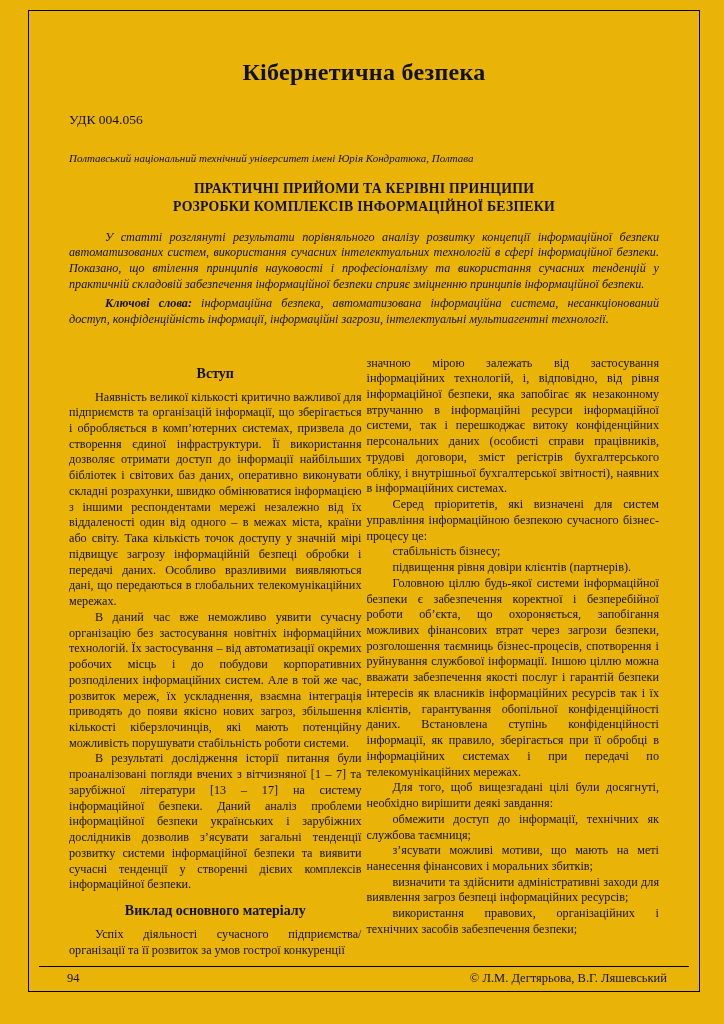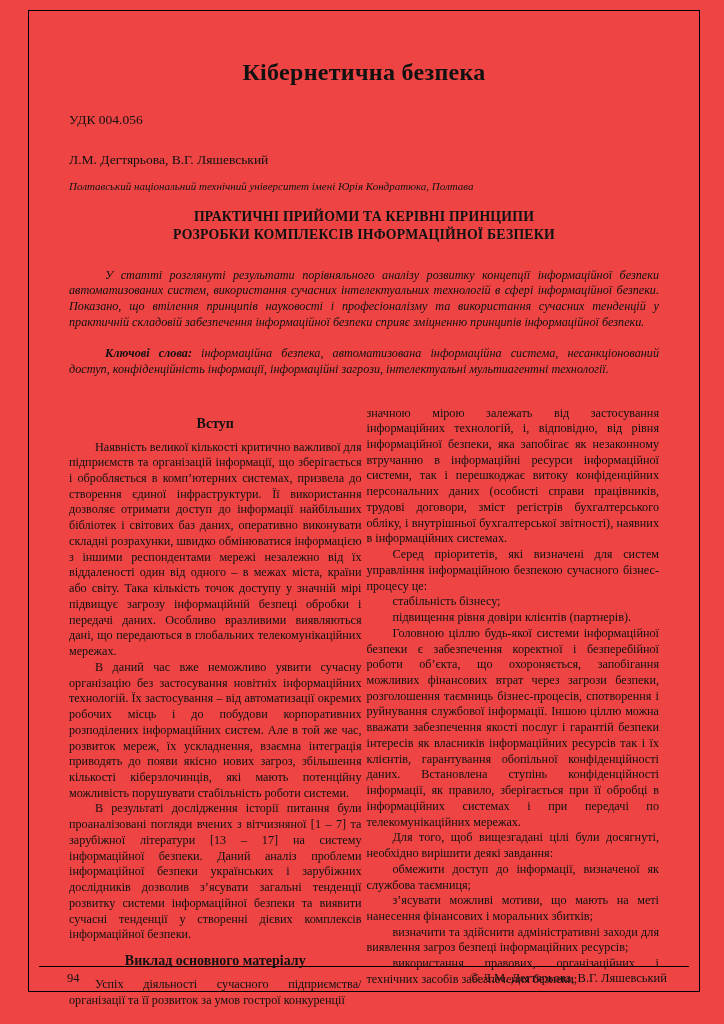--- a/index.html
+++ b/index.html
@@ -8,21 +8,21 @@
     background: #ffffff;
     width: 724px;
     height: 1024px;
     font-family: "Liberation Serif", "DejaVu Serif", serif;
     color: #111;
   }
   .page {
     position: relative;
     width: 724px;
     height: 1024px;
-    background: #ef4444;
+    background: #eab308;
     overflow: hidden;
   }
   .frame {
     position: absolute;
     left: 28px;
     top: 10px;
     width: 672px;
     height: 982px;
     border: 1px solid #000;
     box-sizing: border-box;
@@ -46,30 +46,30 @@
   .affiliation {
     font-size: 11px;
     font-style: italic;
     margin-bottom: 16px;
   }
   .article-title {
     font-size: 13.8px;
     font-weight: bold;
     text-align: center;
     line-height: 1.3;
-    margin: 6px 0 24px 0;
+    margin: 6px 0 14px 0;
     letter-spacing: 0.2px;
   }
   .abstract {
     font-size: 12.2px;
     font-style: italic;
     text-align: justify;
     text-indent: 36px;
     line-height: 1.28;
-    margin: 0 0 16px 0;
+    margin: 0 0 4px 0;
   }
   .keywords {
     font-size: 12.2px;
     font-style: italic;
     text-align: justify;
     text-indent: 36px;
     line-height: 1.28;
     margin: 0 0 28px 0;
   }
   .keywords .kw-label {
@@ -115,21 +115,20 @@
 </head>
 <body>
 
 <div class="page">
   <div class="frame">
 
     <h1 class="section-title">Кібернетична безпека</h1>
 
     <div class="udc">УДК 004.056</div>
 
-    <div class="authors">Л.М. Дегтярьова, В.Г. Ляшевський</div>
 
     <div class="affiliation">Полтавський національний технічний університет імені Юрія Кондратюка, Полтава</div>
 
     <div class="article-title">
       <div>ПРАКТИЧНІ ПРИЙОМИ ТА КЕРІВНІ ПРИНЦИПИ</div>
       <div>РОЗРОБКИ КОМПЛЕКСІВ ІНФОРМАЦІЙНОЇ БЕЗПЕКИ</div>
     </div>
 
     <p class="abstract">У статті розглянуті результати порівняльного аналізу розвитку концепції інформаційної безпеки автоматизованих систем, використання сучасних інтелектуальних технологій в сфері інформаційної безпеки. Показано, що втілення принципів науковості і професіоналізму та використання сучасних тенденцій у практичній складовій забезпечення інформаційної безпеки сприяє зміцненню принципів інформаційної безпеки.</p>
 
@@ -146,21 +145,21 @@
         <p>Успіх діяльності сучасного підприємства/організації та її розвиток за умов гострої конкуренції</p>
       </div>
 
       <div class="col">
         <p class="no-indent">значною мірою залежать від застосування інформаційних технологій, і, відповідно, від рівня інформаційної безпеки, яка запобігає як незаконному втручанню в інформаційні ресурси інформаційної системи, так і перешкоджає витоку конфіденційних персональних даних (особисті справи працівників, трудові договори, зміст регістрів бухгалтерського обліку, і внутрішньої бухгалтерської звітності), наявних в інформаційних системах.</p>
         <p>Серед пріоритетів, які визначені для систем управління інформаційною безпекою сучасного бізнес-процесу це:</p>
         <p>стабільність бізнесу;</p>
         <p>підвищення рівня довіри клієнтів (партнерів).</p>
         <p>Головною ціллю будь-якої системи інформаційної безпеки є забезпечення коректної і безперебійної роботи об’єкта, що охороняється, запобігання можливих фінансових втрат через загрози безпеки, розголошення таємниць бізнес-процесів, спотворення і руйнування службової інформації. Іншою ціллю можна вважати забезпечення якості послуг і гарантій безпеки інтересів як власників інформаційних ресурсів так і їх клієнтів, гарантування обопільної конфіденційності даних. Встановлена ступінь конфіденційності інформації, як правило, зберігається при її обробці в інформаційних системах і при передачі по телекомунікаційних мережах.</p>
         <p>Для того, щоб вищезгадані цілі були досягнуті, необхідно вирішити деякі завдання:</p>
-        <p>обмежити доступ до інформації, визначеної як службова таємниця;</p>
+        <p>обмежити доступ до інформації, технічних як службова таємниця;</p>
         <p>з’ясувати можливі мотиви, що мають на меті нанесення фінансових і моральних збитків;</p>
         <p>визначити та здійснити адміністративні заходи для виявлення загроз безпеці інформаційних ресурсів;</p>
         <p>використання правових, організаційних і технічних засобів забезпечення безпеки;</p>
       </div>
 
     </div>
 
     <div class="footer">
       <span>94</span>
       <span>©  Л.М. Дегтярьова, В.Г. Ляшевський</span>

